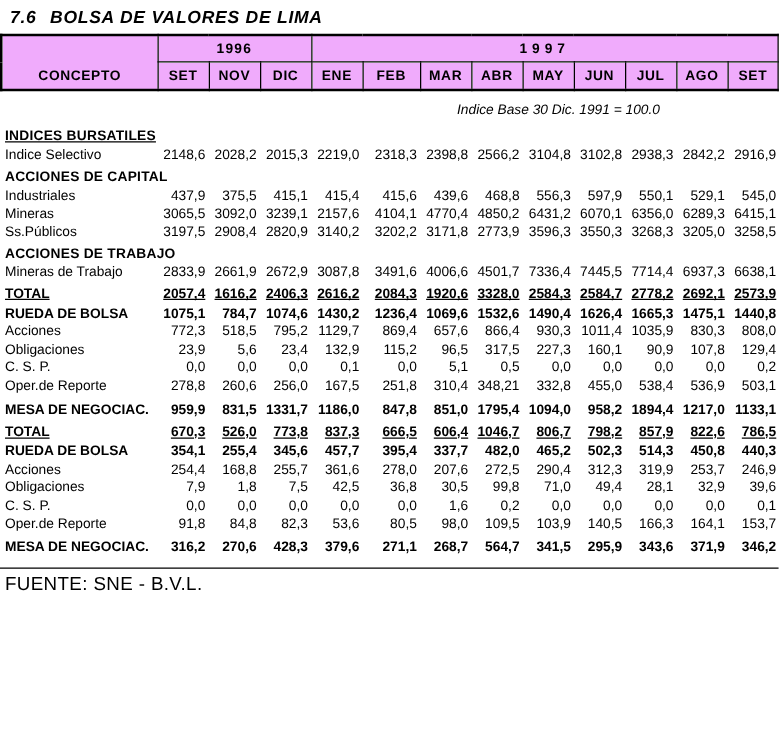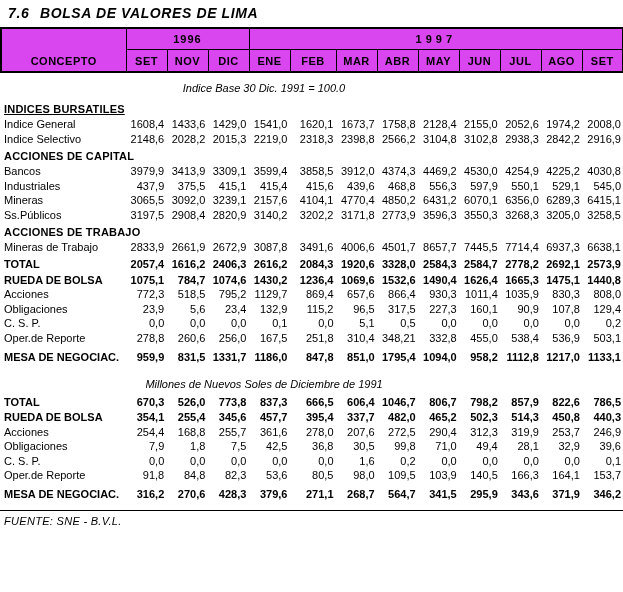--- a/index.html
+++ b/index.html
@@ -12,51 +12,51 @@
 
   
   .title-row{padding:5px 0 0 8px;font-size:14px;font-weight:bold;font-style:italic;letter-spacing:.6px;white-space:nowrap;}
   .title-row .sec-num{display:inline-block;width:32px;}
   .subtitle{padding:3px 0 0 40px;font-size:12px;font-weight:bold;font-style:italic;letter-spacing:.4px;white-space:nowrap;}
 
   
   table{border-collapse:collapse;table-layout:fixed;}
   .hdr-table{width:623px;margin-top:6px;border:2px solid #000;}
   .hdr-table th{
-    background:#d946ef;border:1px solid #000;
+    background:#f0abfc;border:1px solid #000;
     font-size:11px;font-weight:bold;padding:0;overflow:hidden;white-space:nowrap;
   }
   .hdr-table tr.yr-row th{height:20px;}
   .hdr-table tr.mo-row th{height:21px;letter-spacing:.5px;}
   .hdr-table th.concepto{vertical-align:bottom;padding-bottom:4px;letter-spacing:.5px;margin-left:48px;}
   .hdr-table th.yg-0{letter-spacing:1px;}
   .hdr-table th.yg-1{letter-spacing:4px;}
 
   
   .body-table{width:623px;font-size:11px;}
   .body-table td{padding:0;line-height:14.5px;height:14.5px;overflow:hidden;white-space:nowrap;}
   td.label{text-align:left;padding-left:4px;}
   td.num{text-align:right;padding-right:2px;}
 
   tr.note td{
-    font-style:italic;text-align:center;padding-right:95px;
+    font-style:italic;text-align:right;padding-right:95px;
     padding-top:12px;height:15px;line-height:15px;
   }
   tr.note.first td{padding-top:8px;}
   tr.heading td{font-weight:bold;padding-top:3px;height:15px;line-height:15px;letter-spacing:.2px;}
   tr.heading.first td{padding-top:6px;margin-top:28px;}
   tr.heading.u td span{text-decoration:underline;}
 
-  tr.em-total td{font-weight:bold;padding-top:2px;height:16px;}
+  tr.em-total td{font-weight:bold;text-decoration:underline;padding-top:2px;height:16px;}
   tr.em-rueda td{font-weight:bold;}
   tr.em-mesa td{font-weight:bold;padding-top:4px;height:16px;}
 
   
   .rule{width:623px;border-top:1px solid #000;margin-top:7px;}
-  .source{font-size:11px;font-style:italic;padding:4px 0 0 4px;letter-spacing:.3px;}
+  .source{font-size:15px;padding:4px 0 0 4px;letter-spacing:.3px;}
 </style>
 </head>
 <body>
 
 <div class="page">
 
   <div class="title-row">
     <span class="sec-num">7.6</span><span>BOLSA DE VALORES DE LIMA</span>
   </div>
 
@@ -116,68 +116,38 @@
         <col style="width: 41px;">
       </colgroup>
     <tbody id="tbody">
         <tr class="note first">
           <td colspan="13">Indice Base 30 Dic. 1991 = 100.0</td>
         </tr>
         <tr class="heading u first">
           <td colspan="13" class="label"><span>INDICES BURSATILES</span></td>
         </tr>
         <tr class="em-normal">
-          <td class="label">Indice General</td>
-          <td class="num">1608,4</td>
-          <td class="num">1433,6</td>
-          <td class="num">1429,0</td>
-          <td class="num">1541,0</td>
-          <td class="num">1620,1</td>
-          <td class="num">1673,7</td>
-          <td class="num">1758,8</td>
-          <td class="num">2128,4</td>
-          <td class="num">2155,0</td>
-          <td class="num">2052,6</td>
-          <td class="num">1974,2</td>
-          <td class="num">2008,0</td>
-        </tr>
-        <tr class="em-normal">
           <td class="label">Indice Selectivo</td>
           <td class="num">2148,6</td>
           <td class="num">2028,2</td>
           <td class="num">2015,3</td>
           <td class="num">2219,0</td>
           <td class="num">2318,3</td>
           <td class="num">2398,8</td>
           <td class="num">2566,2</td>
           <td class="num">3104,8</td>
           <td class="num">3102,8</td>
           <td class="num">2938,3</td>
           <td class="num">2842,2</td>
           <td class="num">2916,9</td>
         </tr>
         <tr class="heading">
           <td colspan="13" class="label"><span>ACCIONES DE CAPITAL</span></td>
         </tr>
         <tr class="em-normal">
-          <td class="label">Bancos</td>
-          <td class="num">3979,9</td>
-          <td class="num">3413,9</td>
-          <td class="num">3309,1</td>
-          <td class="num">3599,4</td>
-          <td class="num">3858,5</td>
-          <td class="num">3912,0</td>
-          <td class="num">4374,3</td>
-          <td class="num">4469,2</td>
-          <td class="num">4530,0</td>
-          <td class="num">4254,9</td>
-          <td class="num">4225,2</td>
-          <td class="num">4030,8</td>
-        </tr>
-        <tr class="em-normal">
           <td class="label">Industriales</td>
           <td class="num">437,9</td>
           <td class="num">375,5</td>
           <td class="num">415,1</td>
           <td class="num">415,4</td>
           <td class="num">415,6</td>
           <td class="num">439,6</td>
           <td class="num">468,8</td>
           <td class="num">556,3</td>
           <td class="num">597,9</td>
@@ -220,21 +190,21 @@
         </tr>
         <tr class="em-normal">
           <td class="label">Mineras de Trabajo</td>
           <td class="num">2833,9</td>
           <td class="num">2661,9</td>
           <td class="num">2672,9</td>
           <td class="num">3087,8</td>
           <td class="num">3491,6</td>
           <td class="num">4006,6</td>
           <td class="num">4501,7</td>
-          <td class="num">8657,7</td>
+          <td class="num">7336,4</td>
           <td class="num">7445,5</td>
           <td class="num">7714,4</td>
           <td class="num">6937,3</td>
           <td class="num">6638,1</td>
         </tr>
         <tr class="em-total">
           <td class="label">TOTAL</td>
           <td class="num">2057,4</td>
           <td class="num">1616,2</td>
           <td class="num">2406,3</td>
@@ -327,26 +297,23 @@
           <td class="label">MESA DE NEGOCIAC.</td>
           <td class="num">959,9</td>
           <td class="num">831,5</td>
           <td class="num">1331,7</td>
           <td class="num">1186,0</td>
           <td class="num">847,8</td>
           <td class="num">851,0</td>
           <td class="num">1795,4</td>
           <td class="num">1094,0</td>
           <td class="num">958,2</td>
-          <td class="num">1112,8</td>
+          <td class="num">1894,4</td>
           <td class="num">1217,0</td>
           <td class="num">1133,1</td>
-        </tr>
-        <tr class="note">
-          <td colspan="13">Millones de Nuevos Soles de Diciembre de 1991</td>
         </tr>
         <tr class="em-total">
           <td class="label">TOTAL</td>
           <td class="num">670,3</td>
           <td class="num">526,0</td>
           <td class="num">773,8</td>
           <td class="num">837,3</td>
           <td class="num">666,5</td>
           <td class="num">606,4</td>
           <td class="num">1046,7</td>

